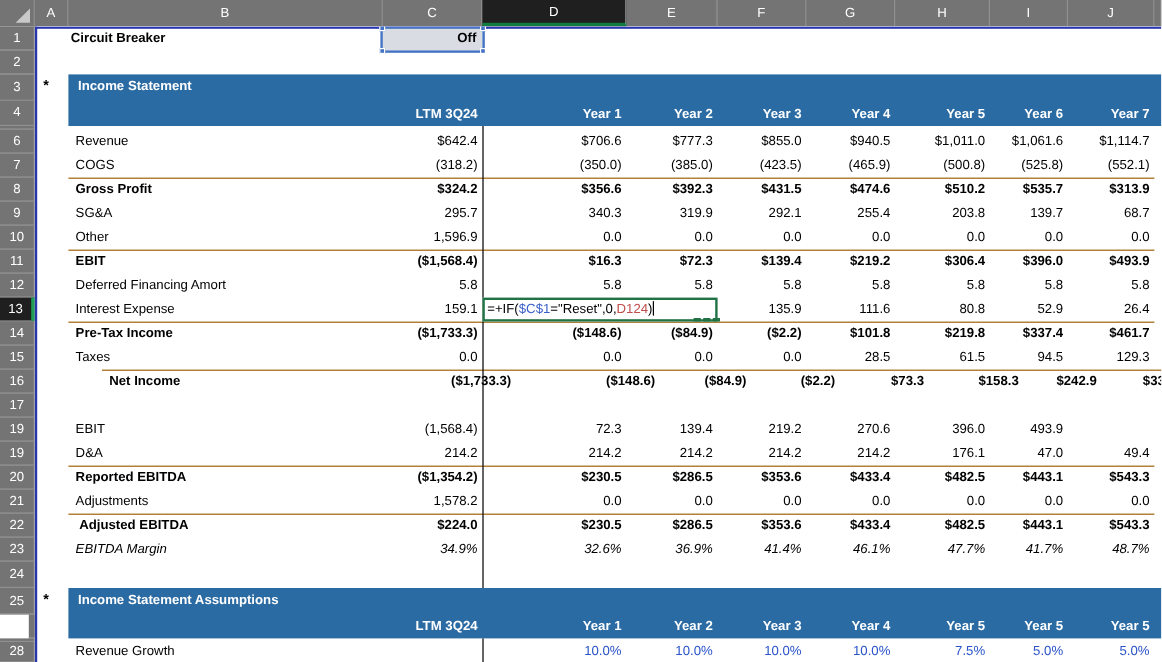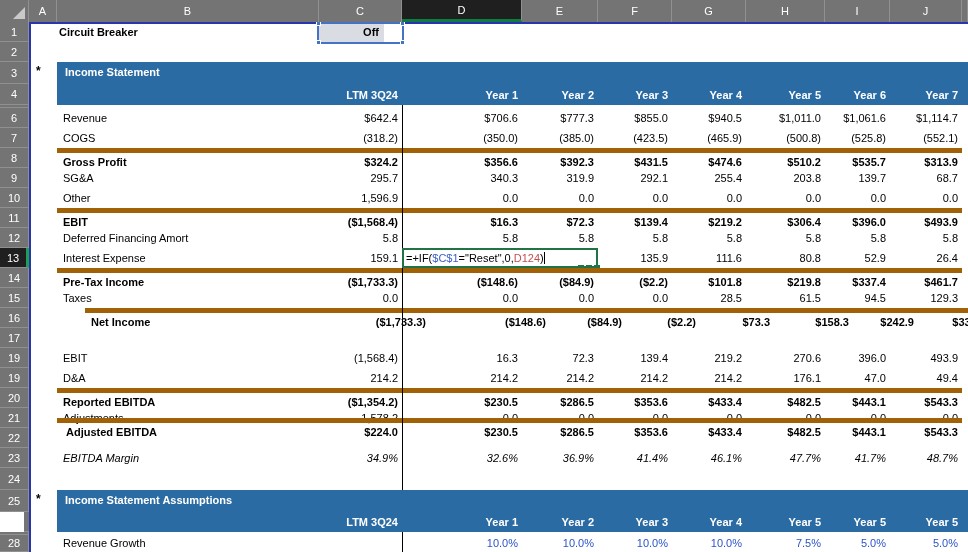--- a/index.html
+++ b/index.html
@@ -18,37 +18,37 @@
   .rh{box-sizing:border-box;width:29px;background:#747474;color:#fff;font-size:11px;
       border-bottom:1px solid #909090;border-right:1px solid #909090;
       display:flex;align-items:center;justify-content:center;}
   .rh.active{background:#1f1f1f;border-right:3px solid #1e9e57;}
   
   .sheet{position:absolute;left:29px;top:22px;width:939px;height:530px;background:#fff;overflow:hidden;}
   .navy-top{position:absolute;left:0;top:0;width:939px;height:2px;background:#2836AD;}
   .navy-left{position:absolute;left:0;top:0;width:2px;height:530px;background:#2836AD;}
   
   .r1-label{position:absolute;left:30px;top:0;height:20px;line-height:20px;font-size:11px;font-weight:bold;color:#000;}
-  .c1-fill{position:absolute;left:290px;top:1px;width:65px;height:19px;background:#D9DCE2;
+  .c1-fill{position:absolute;left:290px;top:1px;width:83px;height:19px;background:#D9DCE2;
       font-size:11px;font-weight:bold;color:#000;text-align:right;line-height:19px;
       padding-right:5px;box-sizing:border-box;}
   .c1-marquee{position:absolute;left:288px;top:0;width:87px;height:22px;box-sizing:border-box;
       border:2px solid #4472C4;background:transparent;pointer-events:none;}
   .hnd{position:absolute;width:5px;height:5px;background:#4472C4;border:1px solid #fff;box-sizing:border-box;}
   
   .banner{position:absolute;left:28px;width:911px;background:#2B6BA3;color:#fff;}
   .banner-title{position:absolute;left:8px;top:4px;font-size:11px;font-weight:bold;white-space:nowrap;}
   .hdr-row{position:absolute;left:0;bottom:1px;width:905px;height:18px;display:grid;
       grid-template-columns:262px 83px 120px 76px 74px 74px 79px 65px 72px;}
   .bh{font-size:11px;font-weight:bold;text-align:right;padding-right:4px;line-height:18px;color:#fff;}
   .star{position:absolute;font-size:12px;font-weight:bold;color:#000;}
   
   .row{position:absolute;left:28px;width:905px;display:grid;box-sizing:border-box;
       grid-template-columns:262px 83px 120px 76px 74px 74px 79px 65px 72px;}
-  .row.bt{border-top:5px solid #a16207;}
+  .row.bt{border-top:1px solid #a16207;}
   .lbl{font-size:11px;padding-left:6px;white-space:nowrap;color:#000;}
   .lbl.ind{padding-left:9px;}
   .val{font-size:11px;text-align:right;padding-right:4px;color:#000;white-space:nowrap;}
   .row.bold .lbl,.row.bold .val{font-weight:bold;}
   .row.italic .lbl,.row.italic .val{font-style:italic;}
   .row.input .val{color:#2A54C8;}
   
   .vsep{position:absolute;left:373px;width:1px;background:#000;}
   
   .edit-box{position:absolute;left:373px;top:226px;width:196px;height:20px;box-sizing:border-box;
@@ -265,21 +265,20 @@
         <div class="val"></div>
         <div class="val"></div>
         <div class="val"></div>
         <div class="val"></div>
         <div class="val"></div>
         <div class="val"></div>
       </div>
       <div class="row" style="top: 326px; height: 20px; line-height: 20px;">
         <div class="lbl">EBIT</div>
         <div class="val">(1,568.4)</div>
-        <div class="val">16.3</div>
         <div class="val">72.3</div>
         <div class="val">139.4</div>
         <div class="val">219.2</div>
         <div class="val">270.6</div>
         <div class="val">396.0</div>
         <div class="val">493.9</div>
       </div>
       <div class="row" style="top: 346px; height: 20px; line-height: 20px;">
         <div class="lbl">D&amp;A</div>
         <div class="val">214.2</div>
@@ -306,21 +305,21 @@
         <div class="lbl">Adjustments</div>
         <div class="val">1,578.2</div>
         <div class="val">0.0</div>
         <div class="val">0.0</div>
         <div class="val">0.0</div>
         <div class="val">0.0</div>
         <div class="val">0.0</div>
         <div class="val">0.0</div>
         <div class="val">0.0</div>
       </div>
-      <div class="row bold bt" style="top: 396px; height: 20px; line-height: 19px;">
+      <div class="row bold bt" style="top: 406px; height: 20px; line-height: 19px;">
         <div class="lbl ind">Adjusted EBITDA</div>
         <div class="val">$224.0</div>
         <div class="val">$230.5</div>
         <div class="val">$286.5</div>
         <div class="val">$353.6</div>
         <div class="val">$433.4</div>
         <div class="val">$482.5</div>
         <div class="val">$443.1</div>
         <div class="val">$543.3</div>
       </div>

